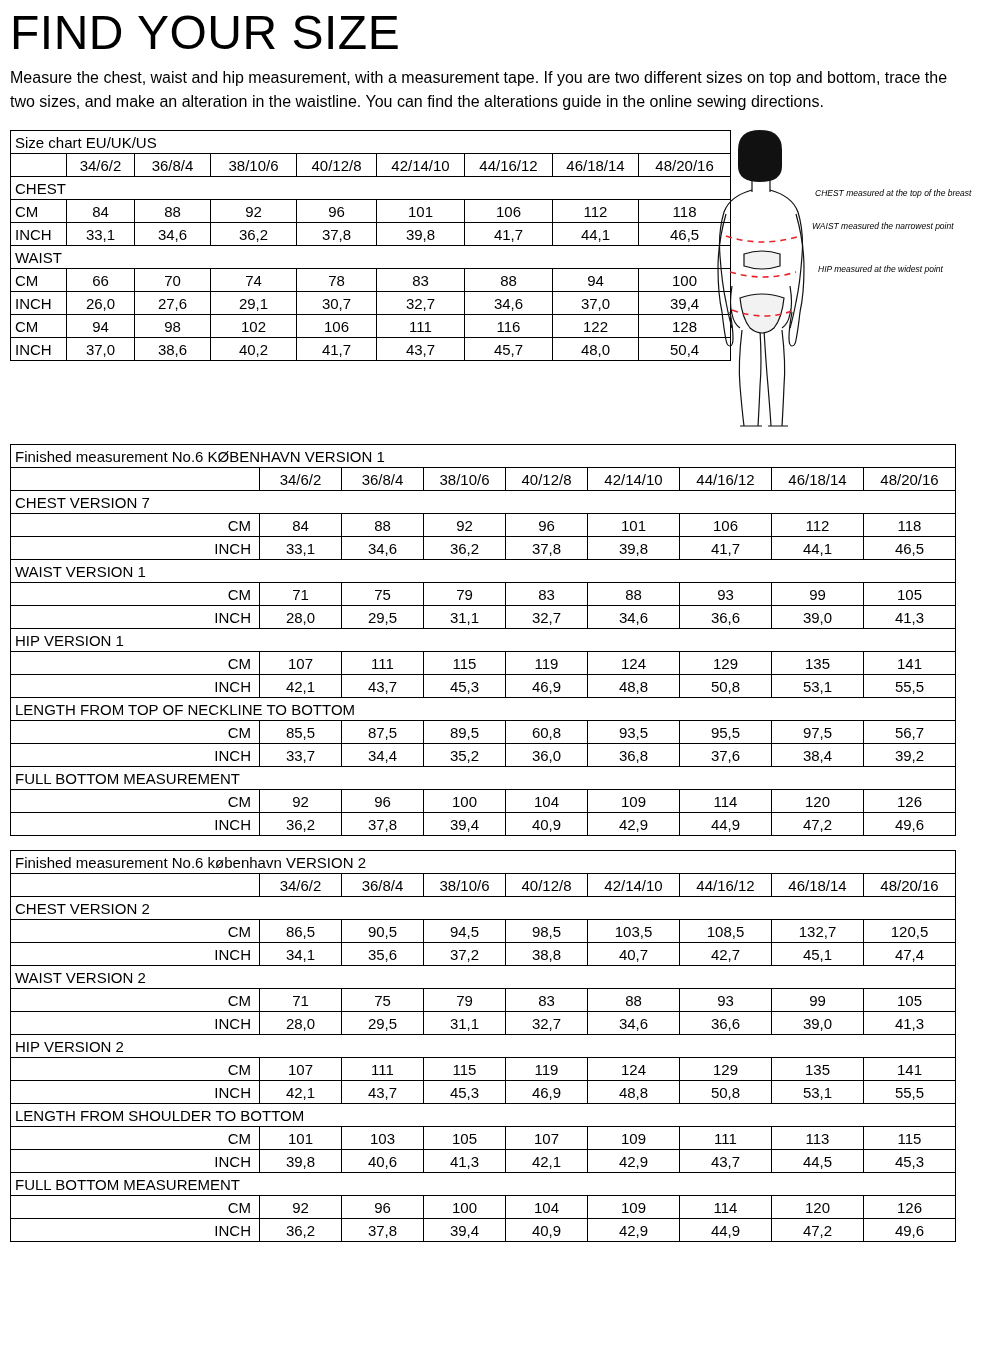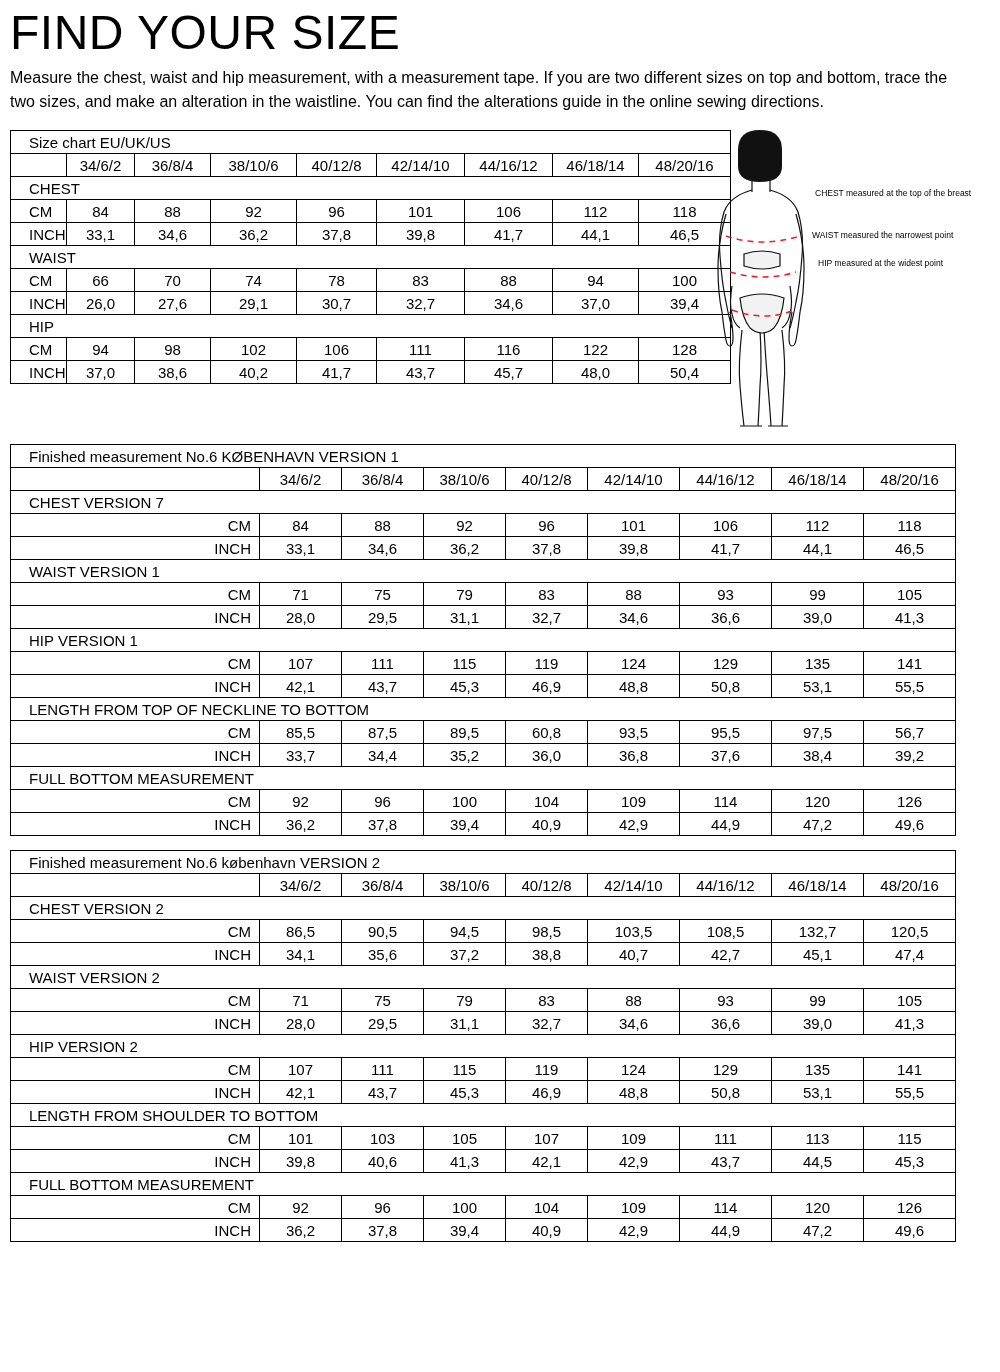--- a/index.html
+++ b/index.html
@@ -49,21 +49,21 @@
   table.grid td {
     border: 1px solid #000;
     padding: 2px 4px;
     text-align: center;
     height: 23px;
     box-sizing: border-box;
     white-space: nowrap;
   }
   table.grid td.lbl {
     text-align: left;
-    padding-left: 18px;
+    padding-left: 4px;
   }
   table.grid td.rlbl {
     text-align: right;
     padding-right: 8px;
   }
 
   
   #size-chart {
     position: absolute;
     left: 10px;
@@ -72,31 +72,32 @@
   }
   #size-chart td { font-size: 15px; }
 
   
   .figure-wrap {
     position: absolute;
     left: 700px;
     top: -10px;
     width: 300px;
     height: 310px;
+    font-style: italic;
   }
   .figure-wrap svg { display: block; }
   .fig-note {
     position: absolute;
     font-size: 8.5px;
     white-space: nowrap;
     color: #000;
   }
   .note-chest { left: 115px; top: 68px; }
-  .note-waist { left: 112px; top: 110px; }
-  .note-hip   { left: 118px; top: 138px; }
+  .note-waist { left: 112px; top: 101px; }
+  .note-hip   { left: 118px; top: 144px; }
 
   
   .big-table {
     margin: 14px 10px 0 10px;
     width: 905px;
   }
   .big-table td {
     font-size: 15px;
     height: 24px;
   }
@@ -182,23 +183,20 @@
             <td>26,0</td>
             <td>27,6</td>
             <td>29,1</td>
             <td>30,7</td>
             <td>32,7</td>
             <td>34,6</td>
             <td>37,0</td>
             <td>39,4</td>
           </tr>
           <tr>
-            <td class="lbl" colspan="9">HIP</td>
-          </tr>
-          <tr>
             <td class="lbl">CM</td>
             <td>94</td>
             <td>98</td>
             <td>102</td>
             <td>106</td>
             <td>111</td>
             <td>116</td>
             <td>122</td>
             <td>128</td>
           </tr>

